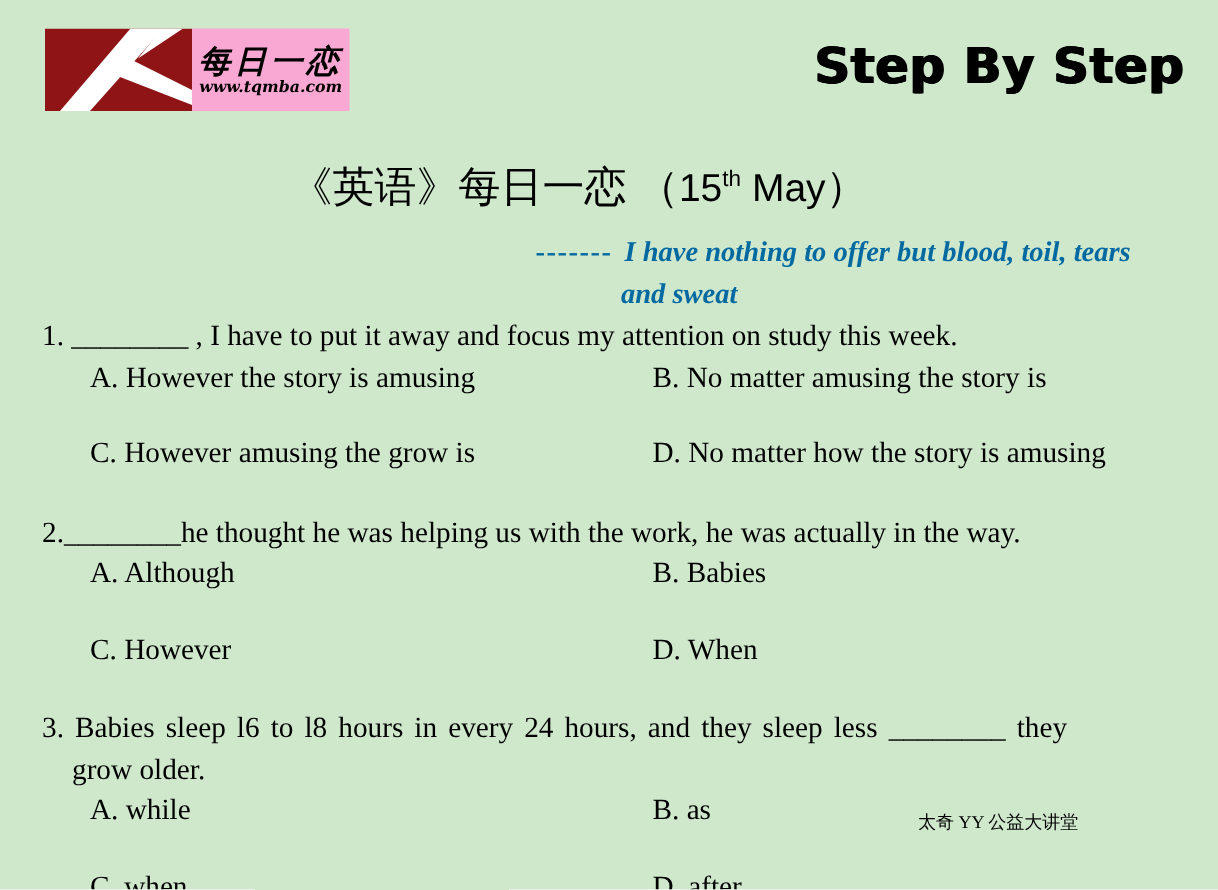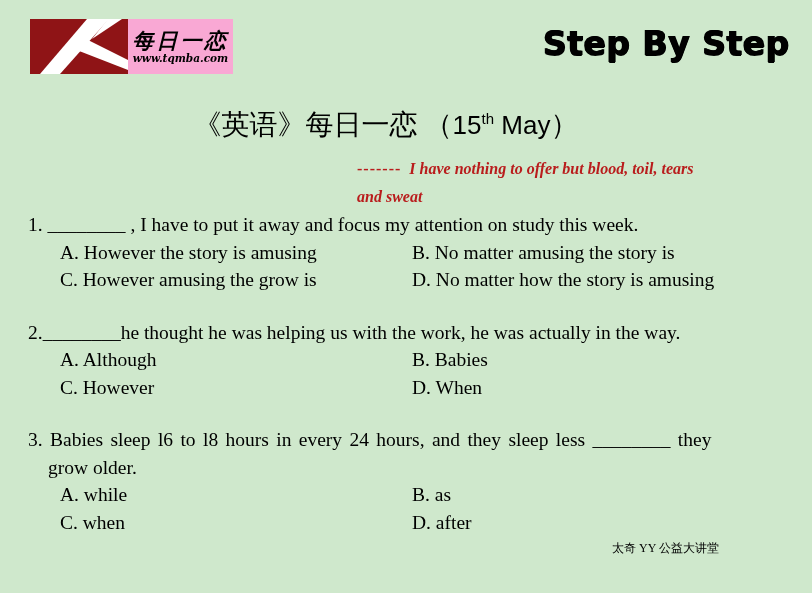--- a/index.html
+++ b/index.html
@@ -49,37 +49,37 @@
   }
   .title .latin{font-family:"Liberation Sans",sans-serif;font-size:26px;}
   .title .sup{
     font-family:"Liberation Sans",sans-serif;
     font-size:15px;vertical-align:super;line-height:0;
   }
 
   
   .quote{
     position:absolute;left:357px;top:155px;
-    color:#b91c1c;font-weight:bold;font-style:italic;
-    font-size:16px;line-height:28px;white-space:nowrap;
+    color:#0369a1;font-weight:bold;font-style:italic;
+    font-size:19px;line-height:28px;white-space:nowrap;
   }
   .quote .dashes{font-style:normal;font-weight:bold;letter-spacing:1px;margin-right:8px;}
-  .quote .line2{}
+  .quote .line2{margin-left:57px;}
 
   
   .questions{
     position:absolute;left:28px;top:211px;width:747px;
     font-size:19.5px;line-height:27.5px;
   }
   .qblock{margin:0 0 25px 0;}
   .qblock:last-child{margin-bottom:0;}
   .stem{white-space:nowrap;}
   .stem-wide{word-spacing:2.5px;white-space:nowrap;}
   .stem-cont{margin-left:20px;white-space:nowrap;}
-  .opts{display:grid;grid-template-columns:352px auto;margin-left:32px;}
+  .opts{display:grid;grid-template-columns:352px auto;margin-left:32px;gap:23px;}
   .opt{white-space:nowrap;}
 
   
   .footer{
     position:absolute;left:612px;top:537px;
     font-size:12px;line-height:22px;white-space:nowrap;
   }
 </style>
 </head>
 <body>

